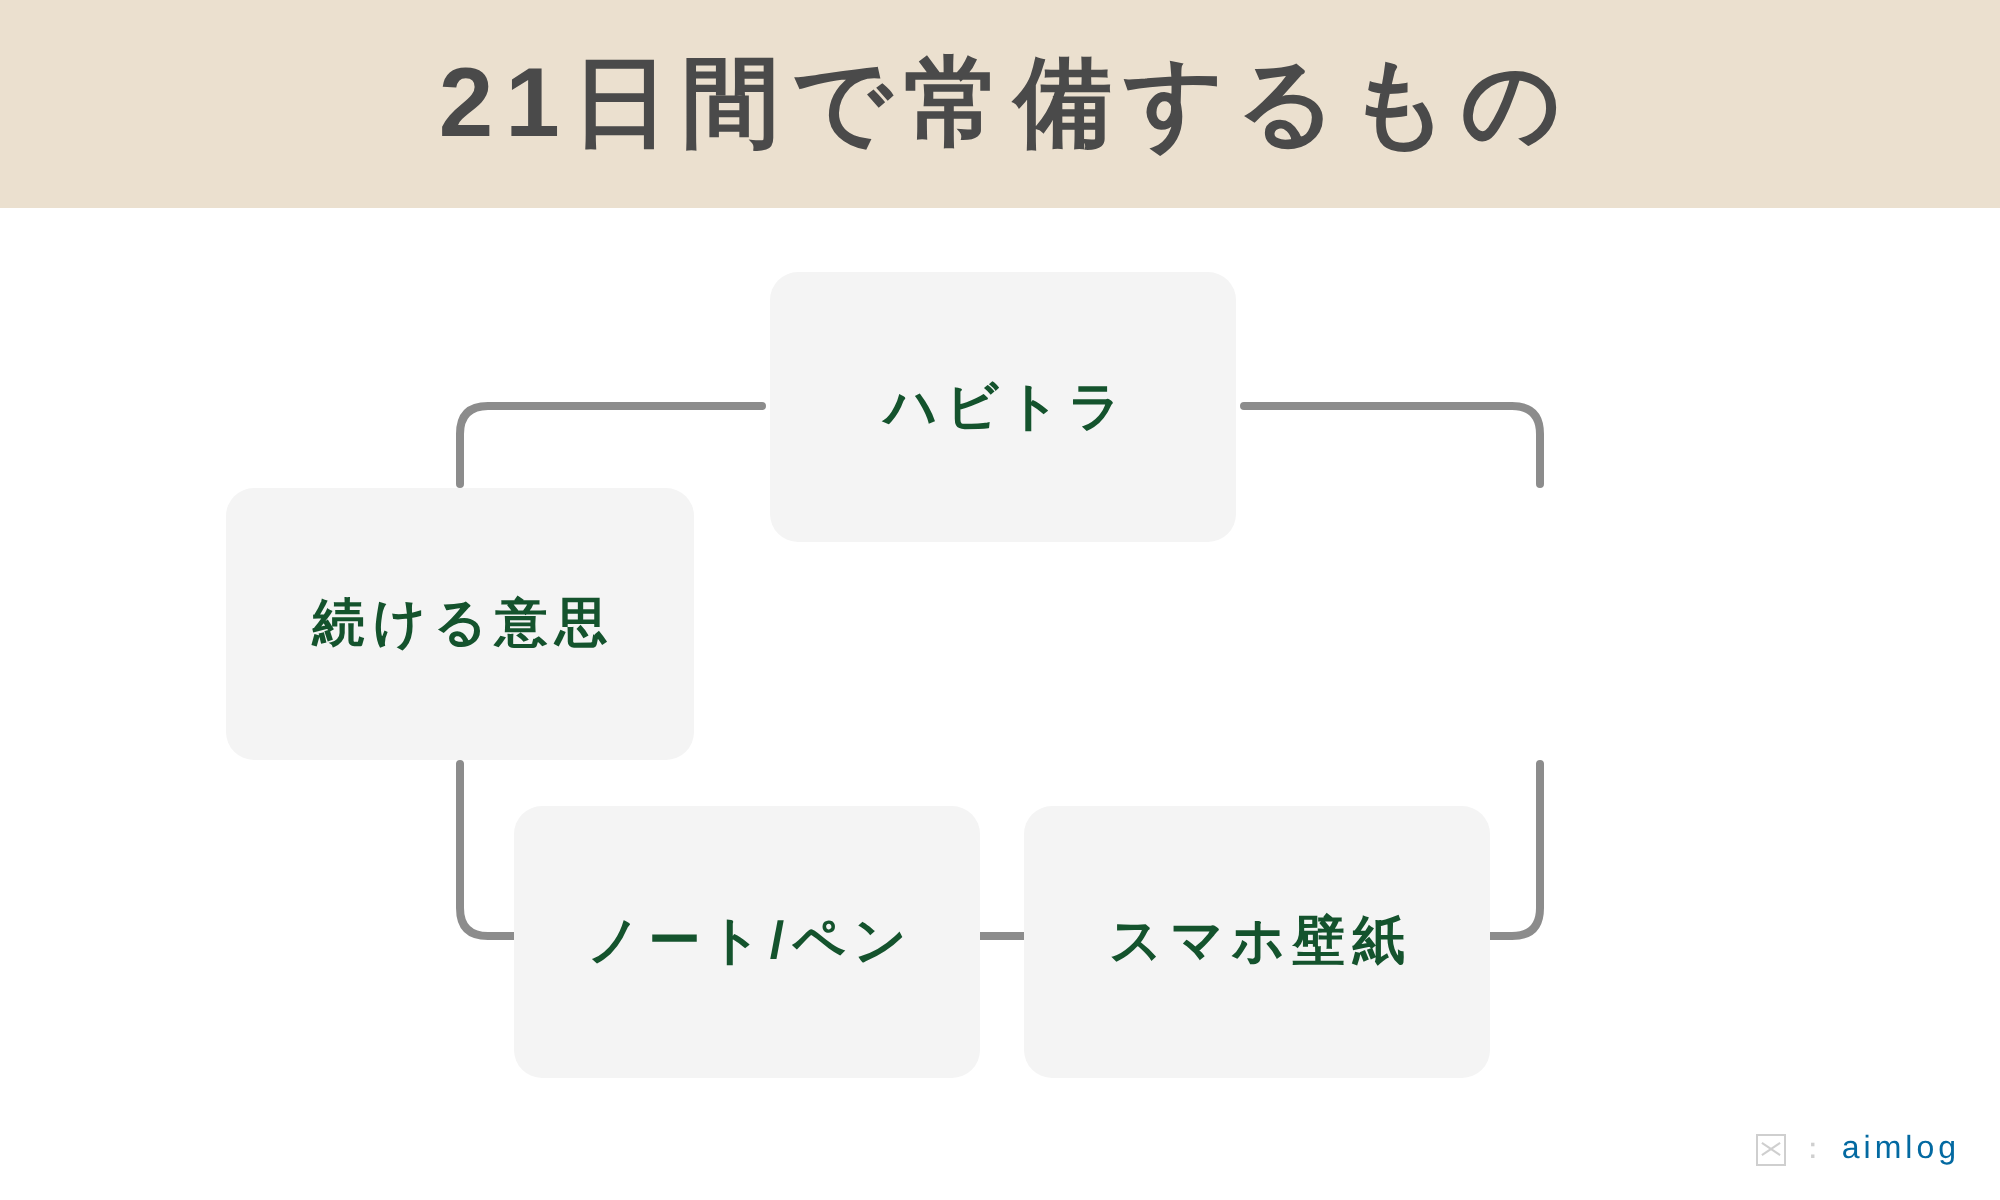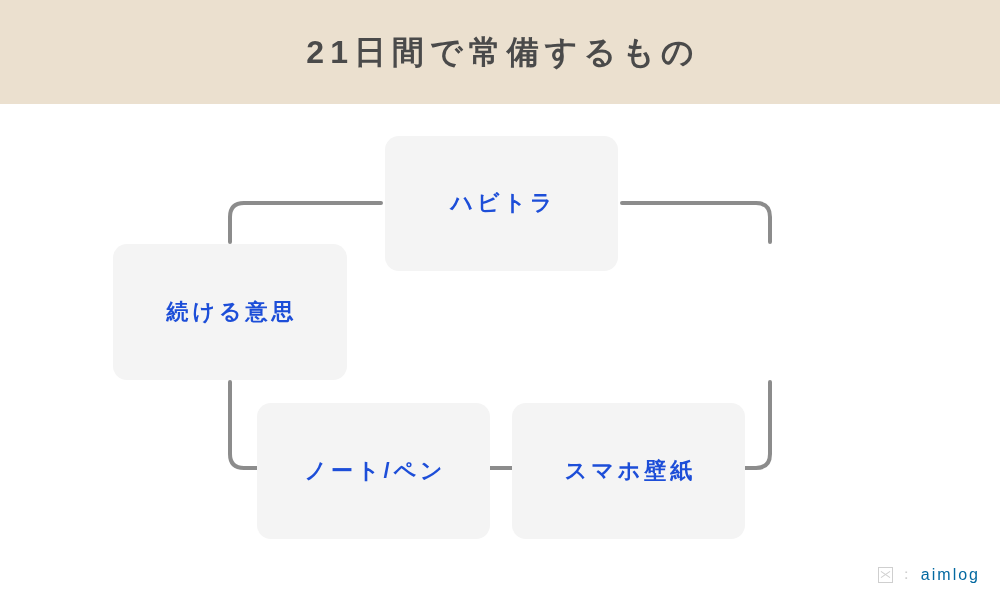--- a/index.html
+++ b/index.html
@@ -27,21 +27,21 @@
     left: 0;
     top: 0;
     width: 1000px;
     height: 104px;
     background: #ebe0cf;
     display: flex;
     align-items: center;
     justify-content: center;
   }
   .header-title {
-    font-size: 32px;
+    font-size: 49px;
     font-weight: bold;
     color: #4a4a4a;
     letter-spacing: 6px;
     text-indent: 6px;
     line-height: 1;
     white-space: nowrap;
   }
 
   
   .diagram {
@@ -64,23 +64,23 @@
     position: absolute;
     background: #f4f4f4;
     border-radius: 14px;
     display: flex;
     align-items: center;
     justify-content: center;
     box-sizing: border-box;
     padding: 0 14px;
   }
   .node-label {
-    font-size: 22px;
+    font-size: 26px;
     font-weight: bold;
-    color: #1d4ed8;
+    color: #14532d;
     letter-spacing: 4px;
     text-indent: 4px;
     line-height: 1.2;
     white-space: nowrap;
     text-align: right;
   }
 
   
   .node--top    { left: 385px; top: 32px;  width: 233px; height: 135px; }
   .node--left   { left: 113px; top: 140px; width: 234px; height: 136px; }

